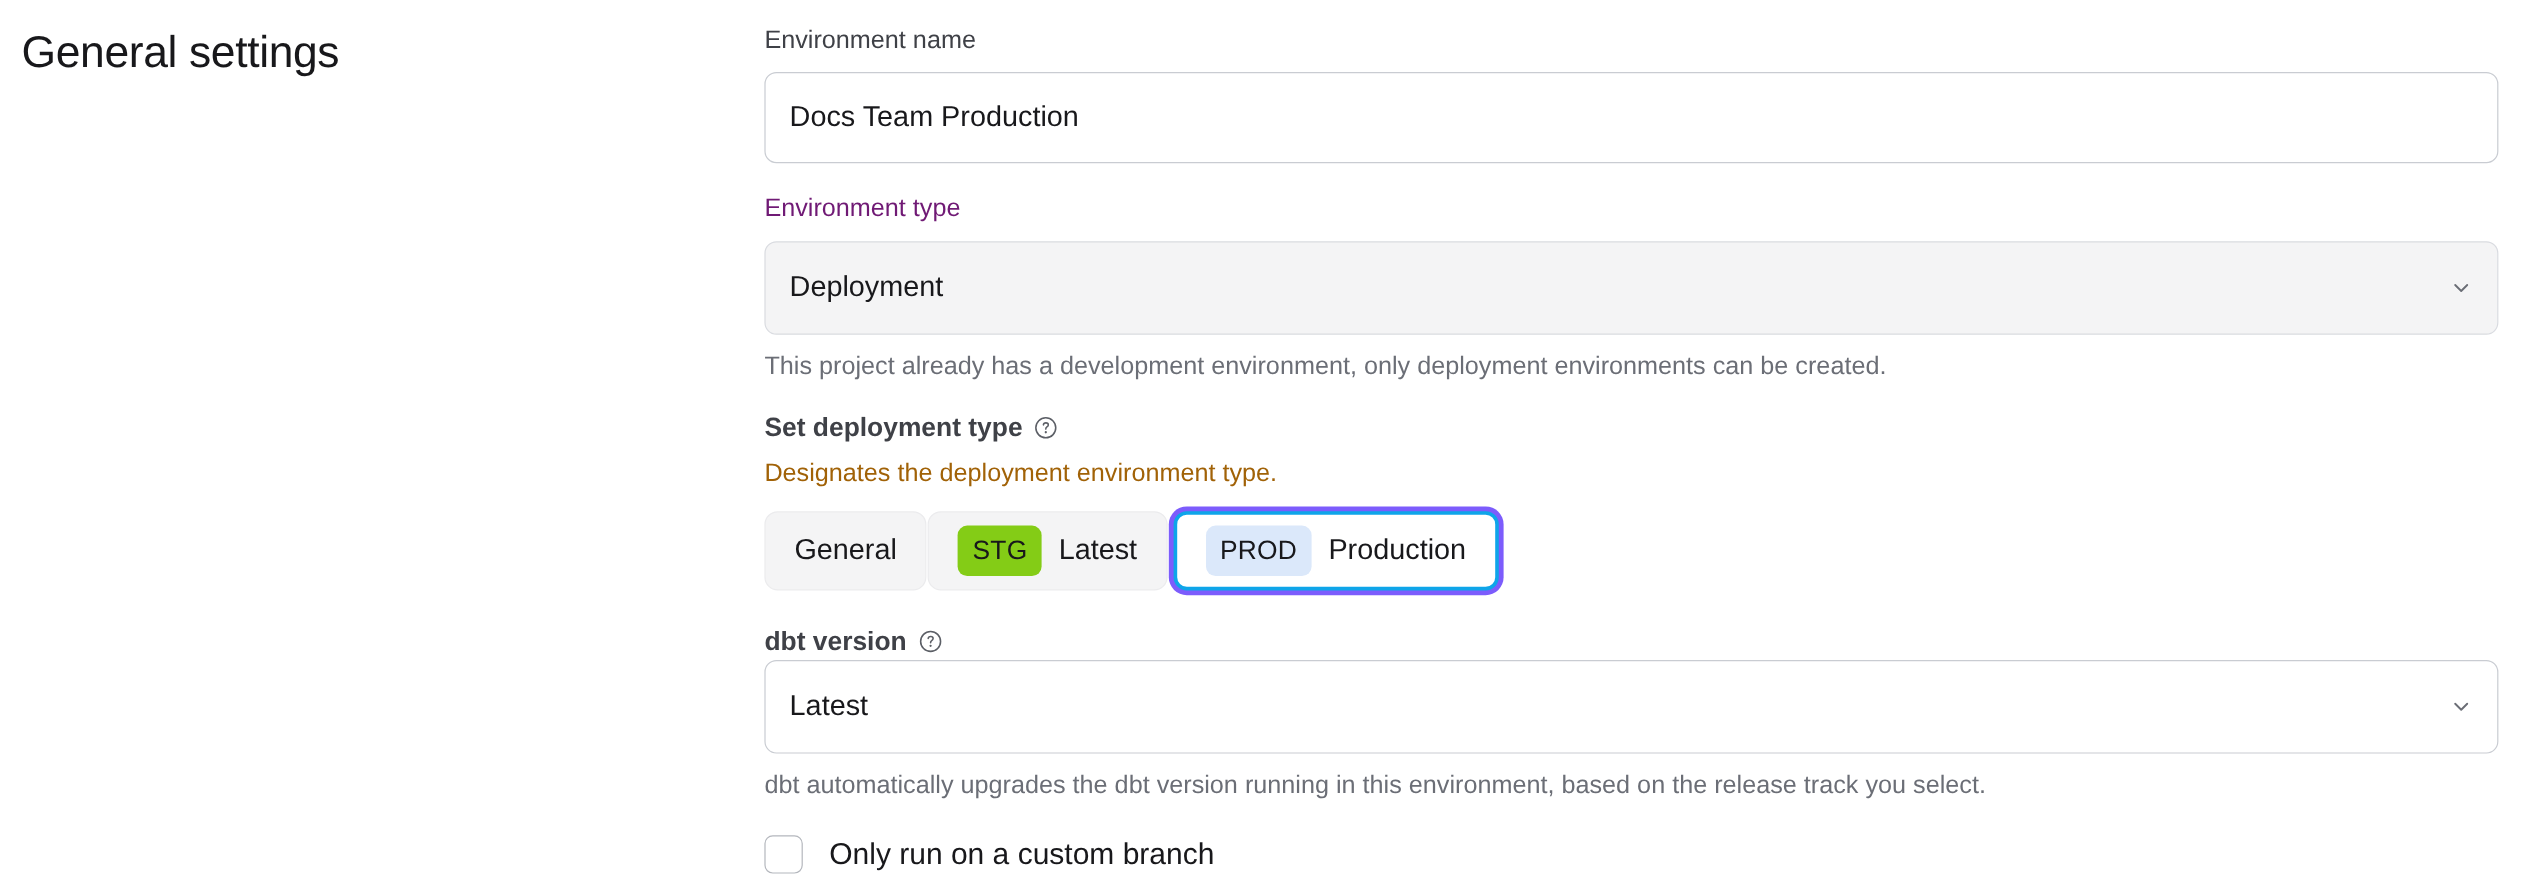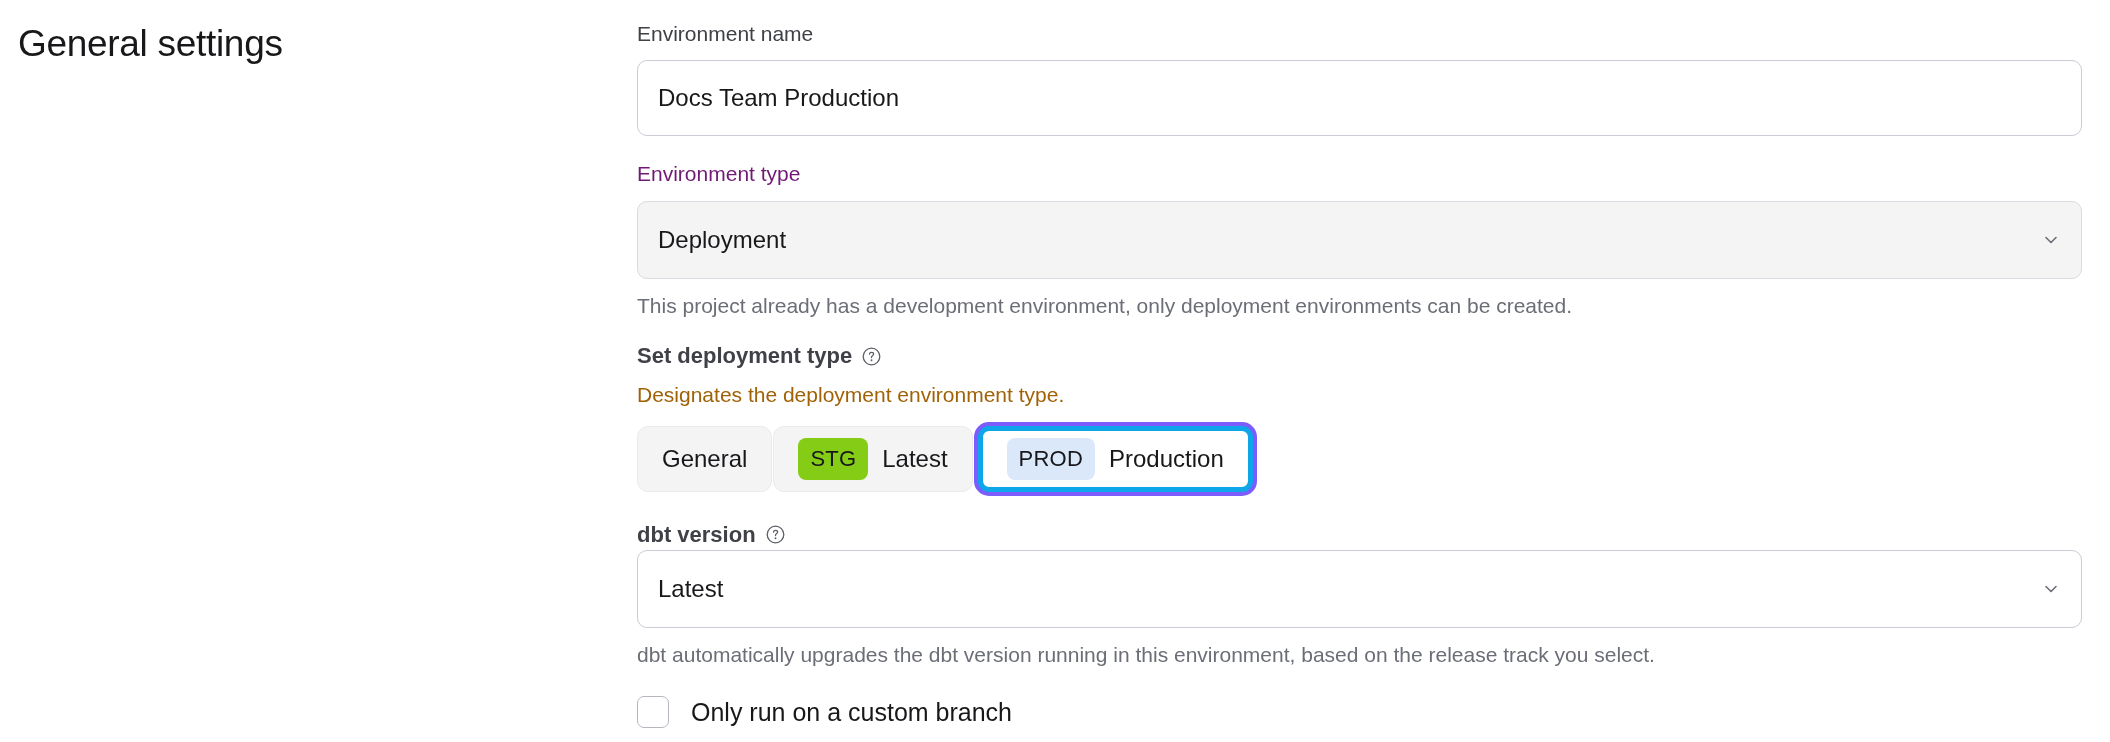--- a/index.html
+++ b/index.html
@@ -176,21 +176,21 @@
     padding: 0 12px;
     border-radius: 8px;
     background: #84cc16;
     font-size: 22px;
     font-weight: 400;
     color: #18181b;
     letter-spacing: 0.2px;
   }
   .seg-btn.selected {
     background: #ffffff;
-    border: 5px solid #0ea5e9;
+    border: 3px solid #0ea5e9;
     box-shadow: 0 0 0 4px #7c5cfc;
     margin: 0 4px;
   }
   .seg-btn.selected .badge {
     background: #dbe8fa;
   }
 
   
   .check-row {
     display: flex;

